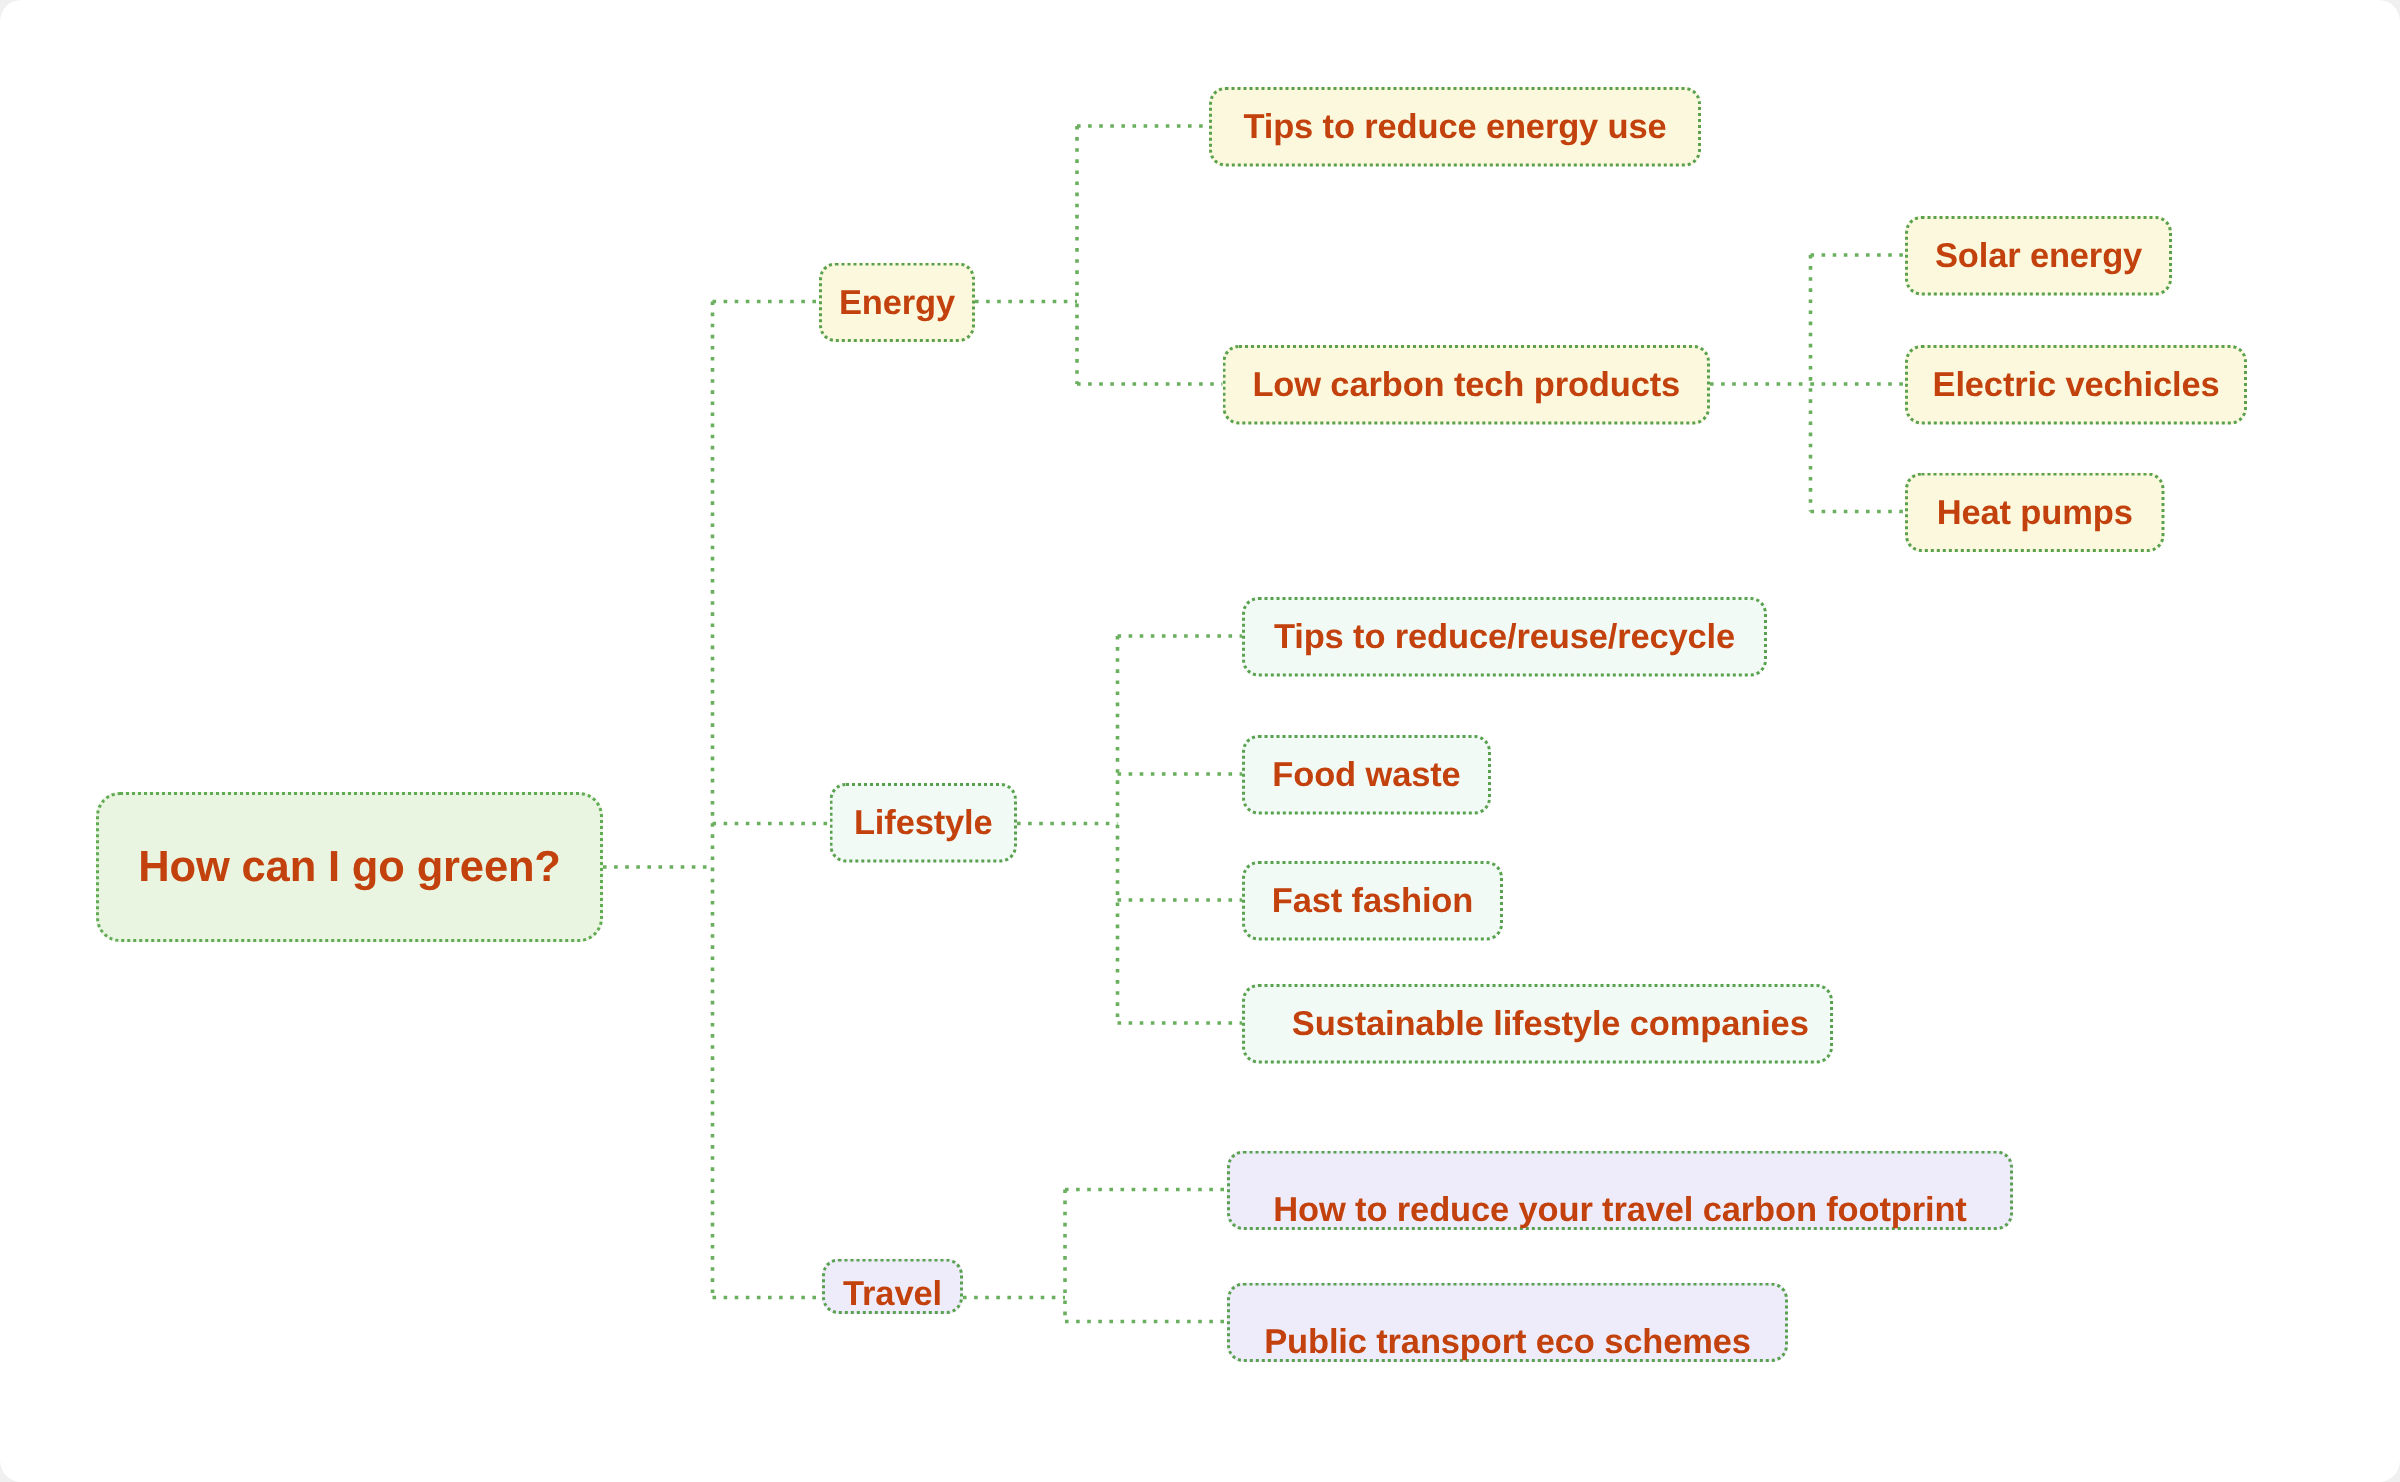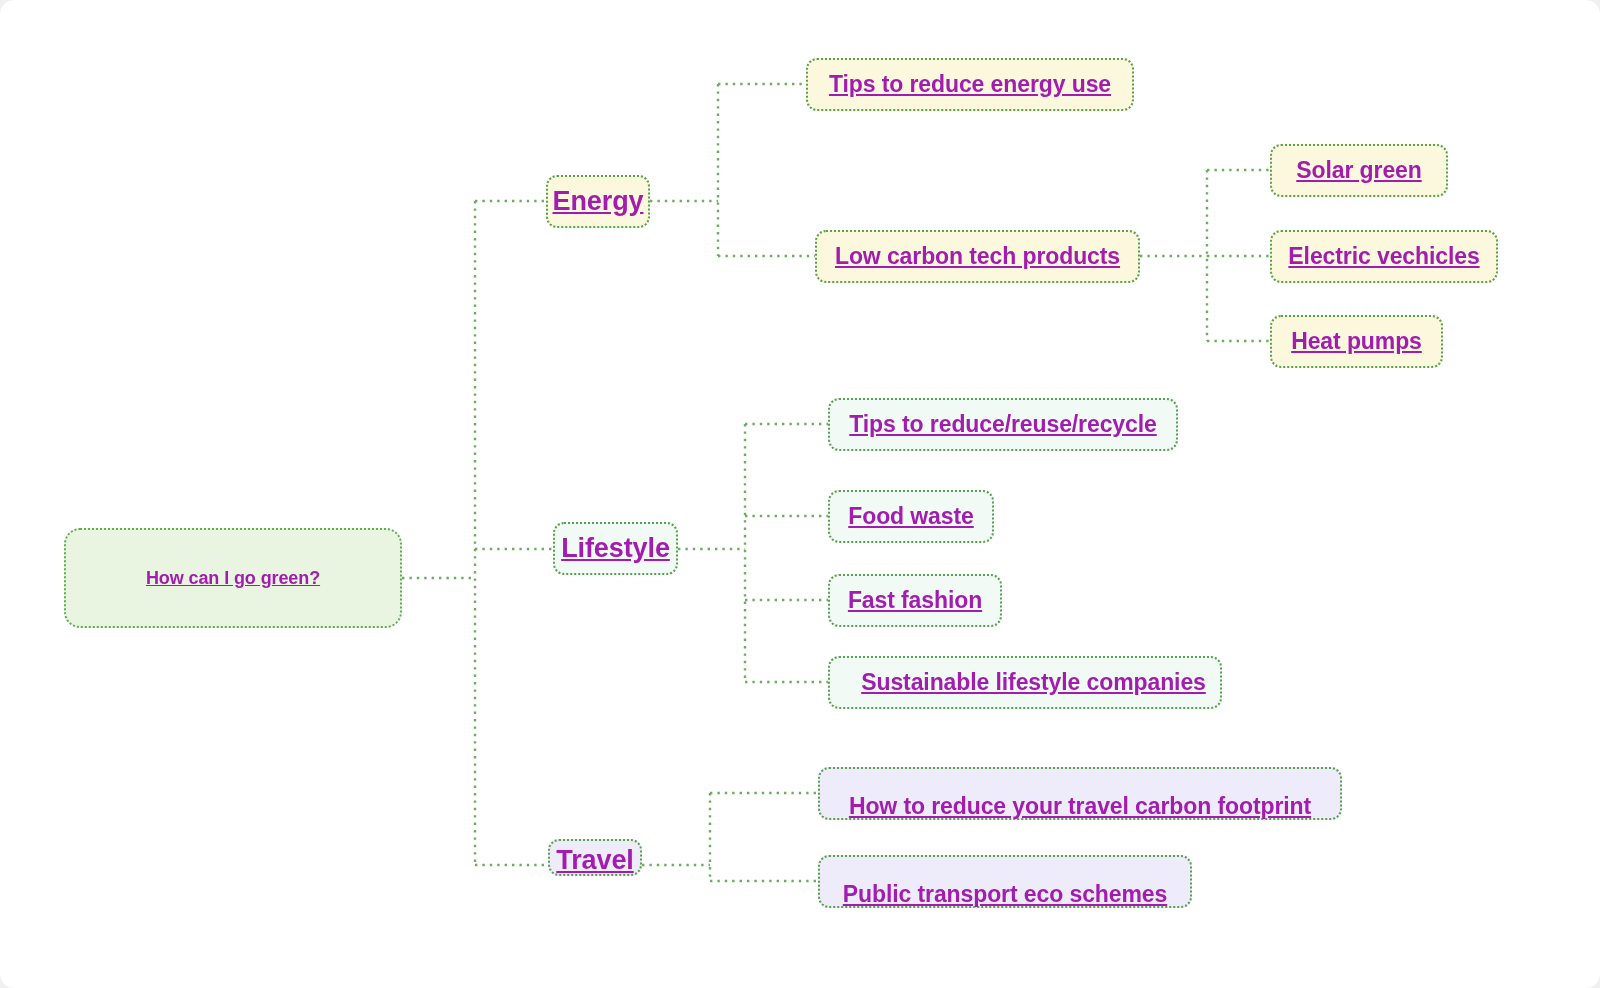--- a/index.html
+++ b/index.html
@@ -33,37 +33,36 @@
   }
   .node {
     position: absolute;
     box-sizing: border-box;
     border: 2.2px dotted #59a14f;
     border-radius: 11px;
     display: flex;
     align-items: center;
     justify-content: center;
     padding: 0 18px;
-    color: #a21caf;
+    color: #c2410c;
     font-weight: bold;
     letter-spacing: -0.1px;
     white-space: nowrap;
     line-height: 1;
-    text-decoration: underline;
   }
   .node.root {
     background: #e9f5e1;
     border-radius: 16px;
     border-color: #62ab55;
-    font-size: 18px;
+    font-size: 29px;
   }
   .node.energy-fill { background: #fbf8dd; }
   .node.lifestyle-fill { background: #f2faf5; }
   .node.travel-fill { background: #eeecfa; align-items: flex-end; }
-  .node.lvl1 { font-size: 27px; }
+  .node.lvl1 { font-size: 23px; }
   .node.lvl2 { font-size: 23px; }
   .node.lvl3 { font-size: 23px; }
 </style>
 </head>
 <body>
 
 <div id="canvas">
   <div id="page-bg"></div>
 
   <svg id="svg-layer" viewBox="0 0 1600 988" xmlns="http://www.w3.org/2000/svg">
@@ -114,21 +113,21 @@
 
   <div class="node lvl2 energy-fill" style="left:806px; top:58px; width:328px; height:53px;">
     <span>Tips to reduce energy use</span>
   </div>
 
   <div class="node lvl2 energy-fill" style="left:815px; top:230px; width:325px; height:53px;">
     <span>Low carbon tech products</span>
   </div>
 
   <div class="node lvl3 energy-fill" style="left:1270px; top:144px; width:178px; height:53px;">
-    <span>Solar green</span>
+    <span>Solar energy</span>
   </div>
 
   <div class="node lvl3 energy-fill" style="left:1270px; top:230px; width:228px; height:53px;">
     <span>Electric vechicles</span>
   </div>
 
   <div class="node lvl3 energy-fill" style="left:1270px; top:315px; width:173px; height:53px;">
     <span>Heat pumps</span>
   </div>
 

